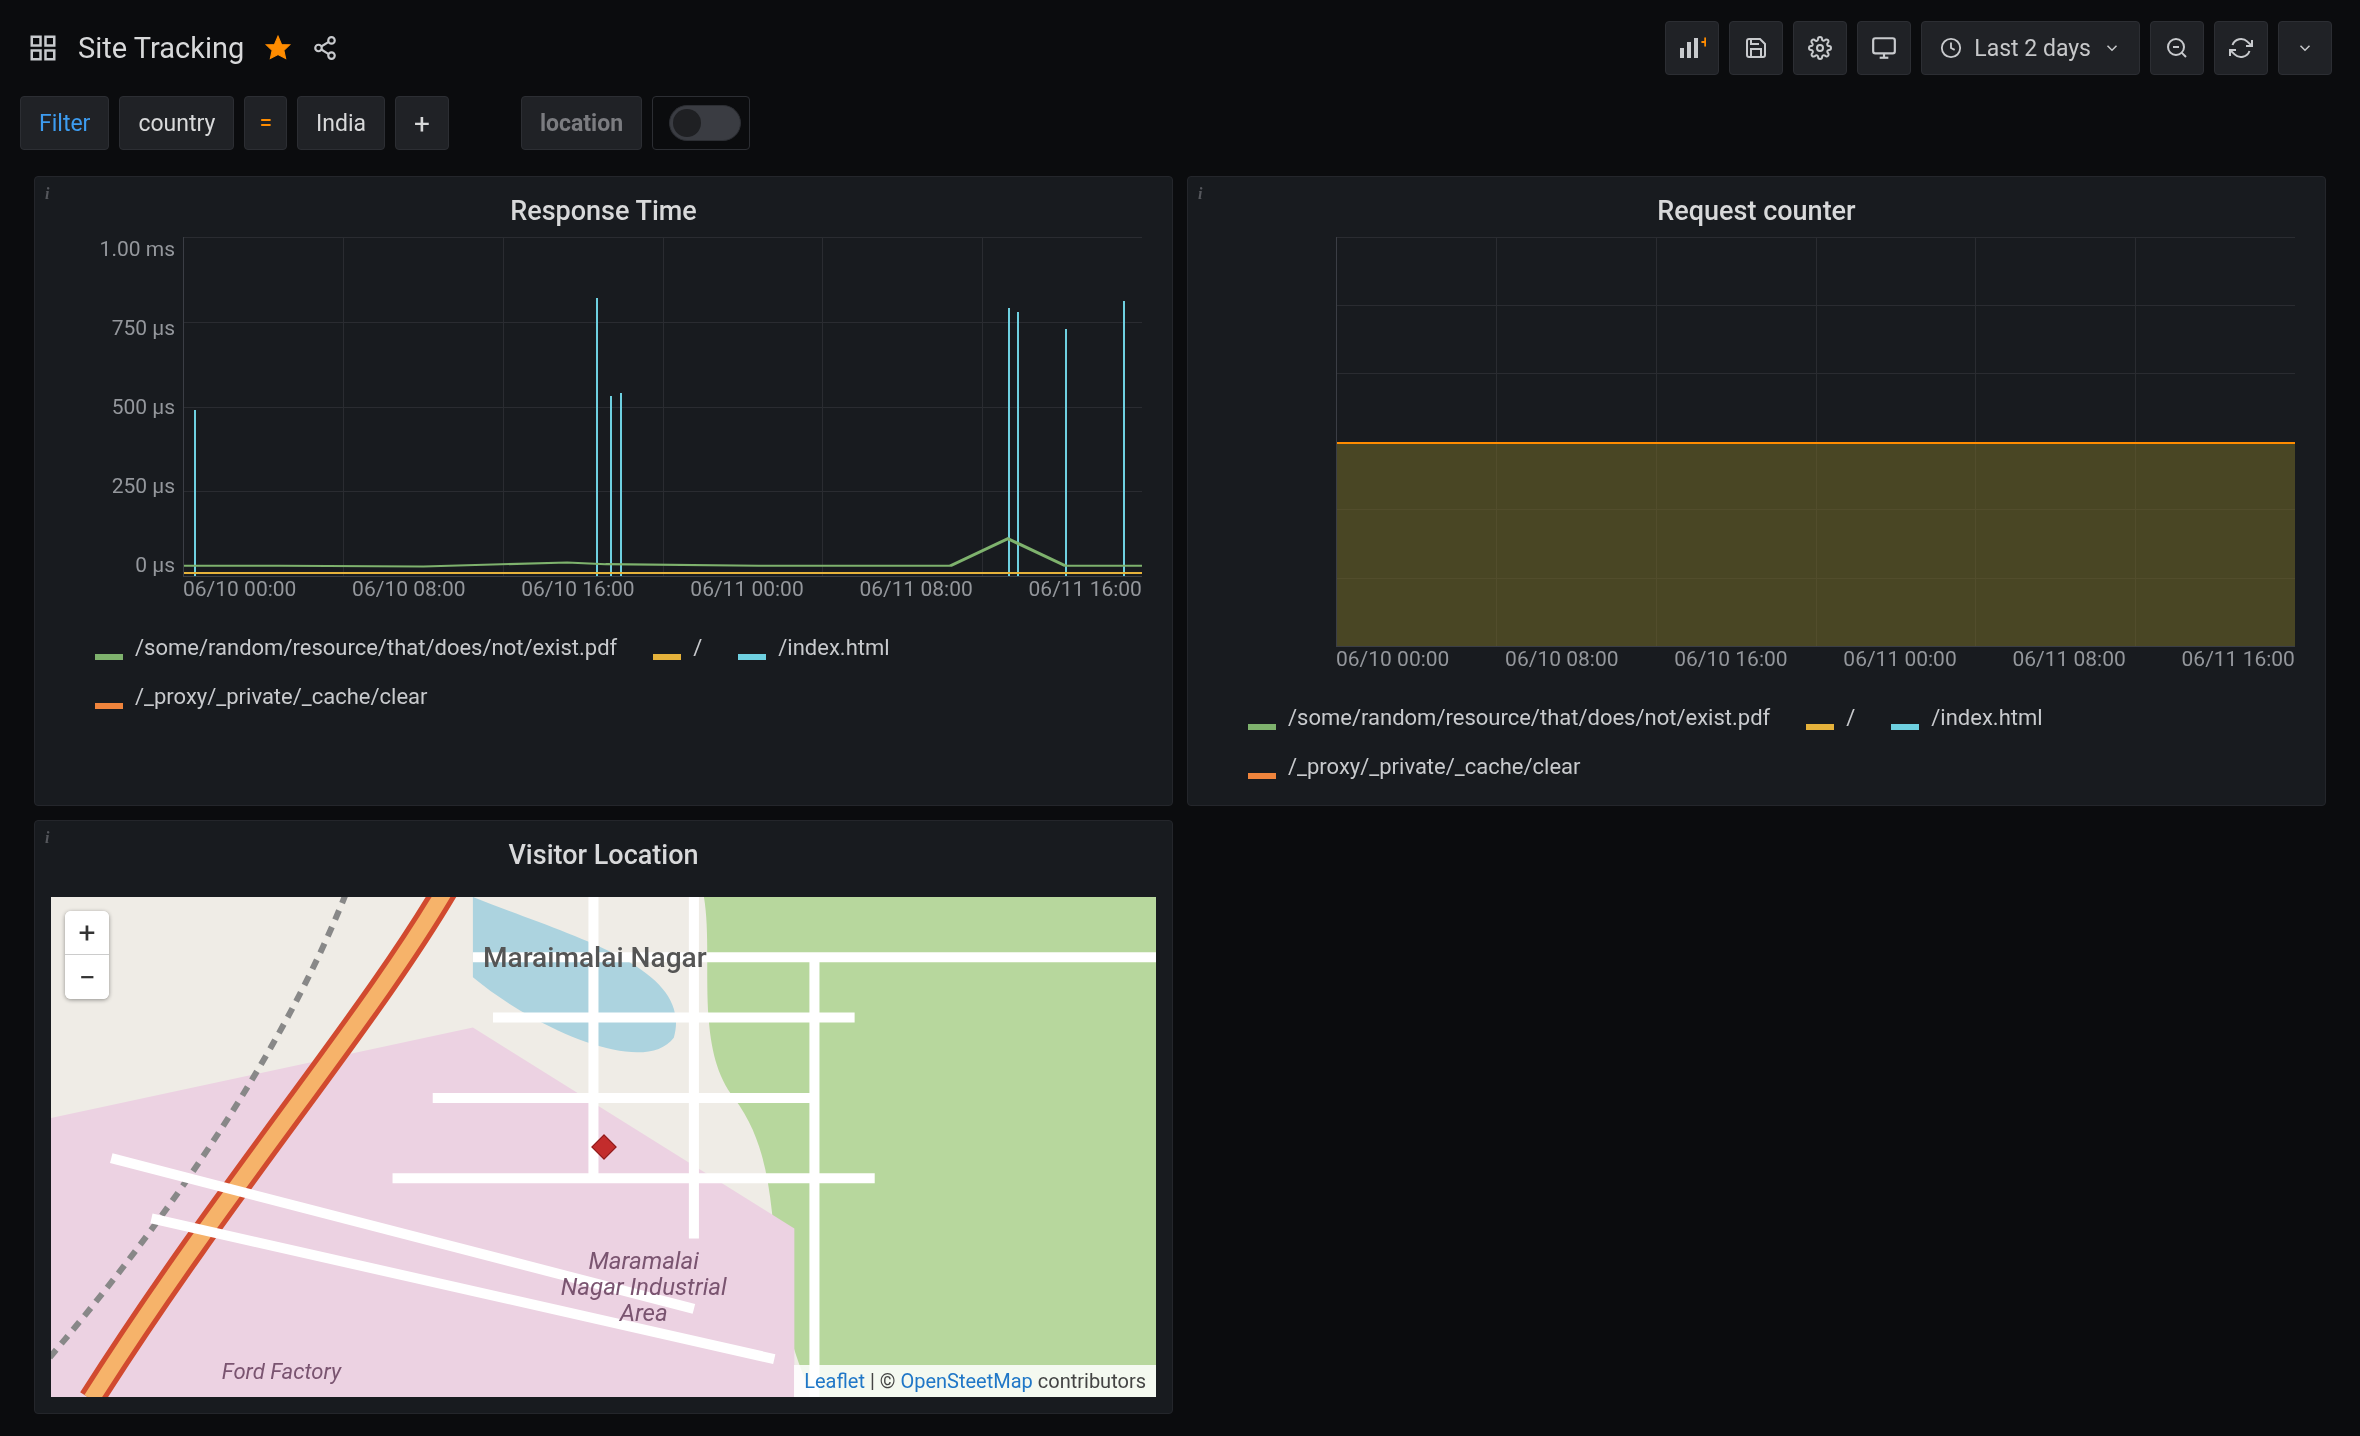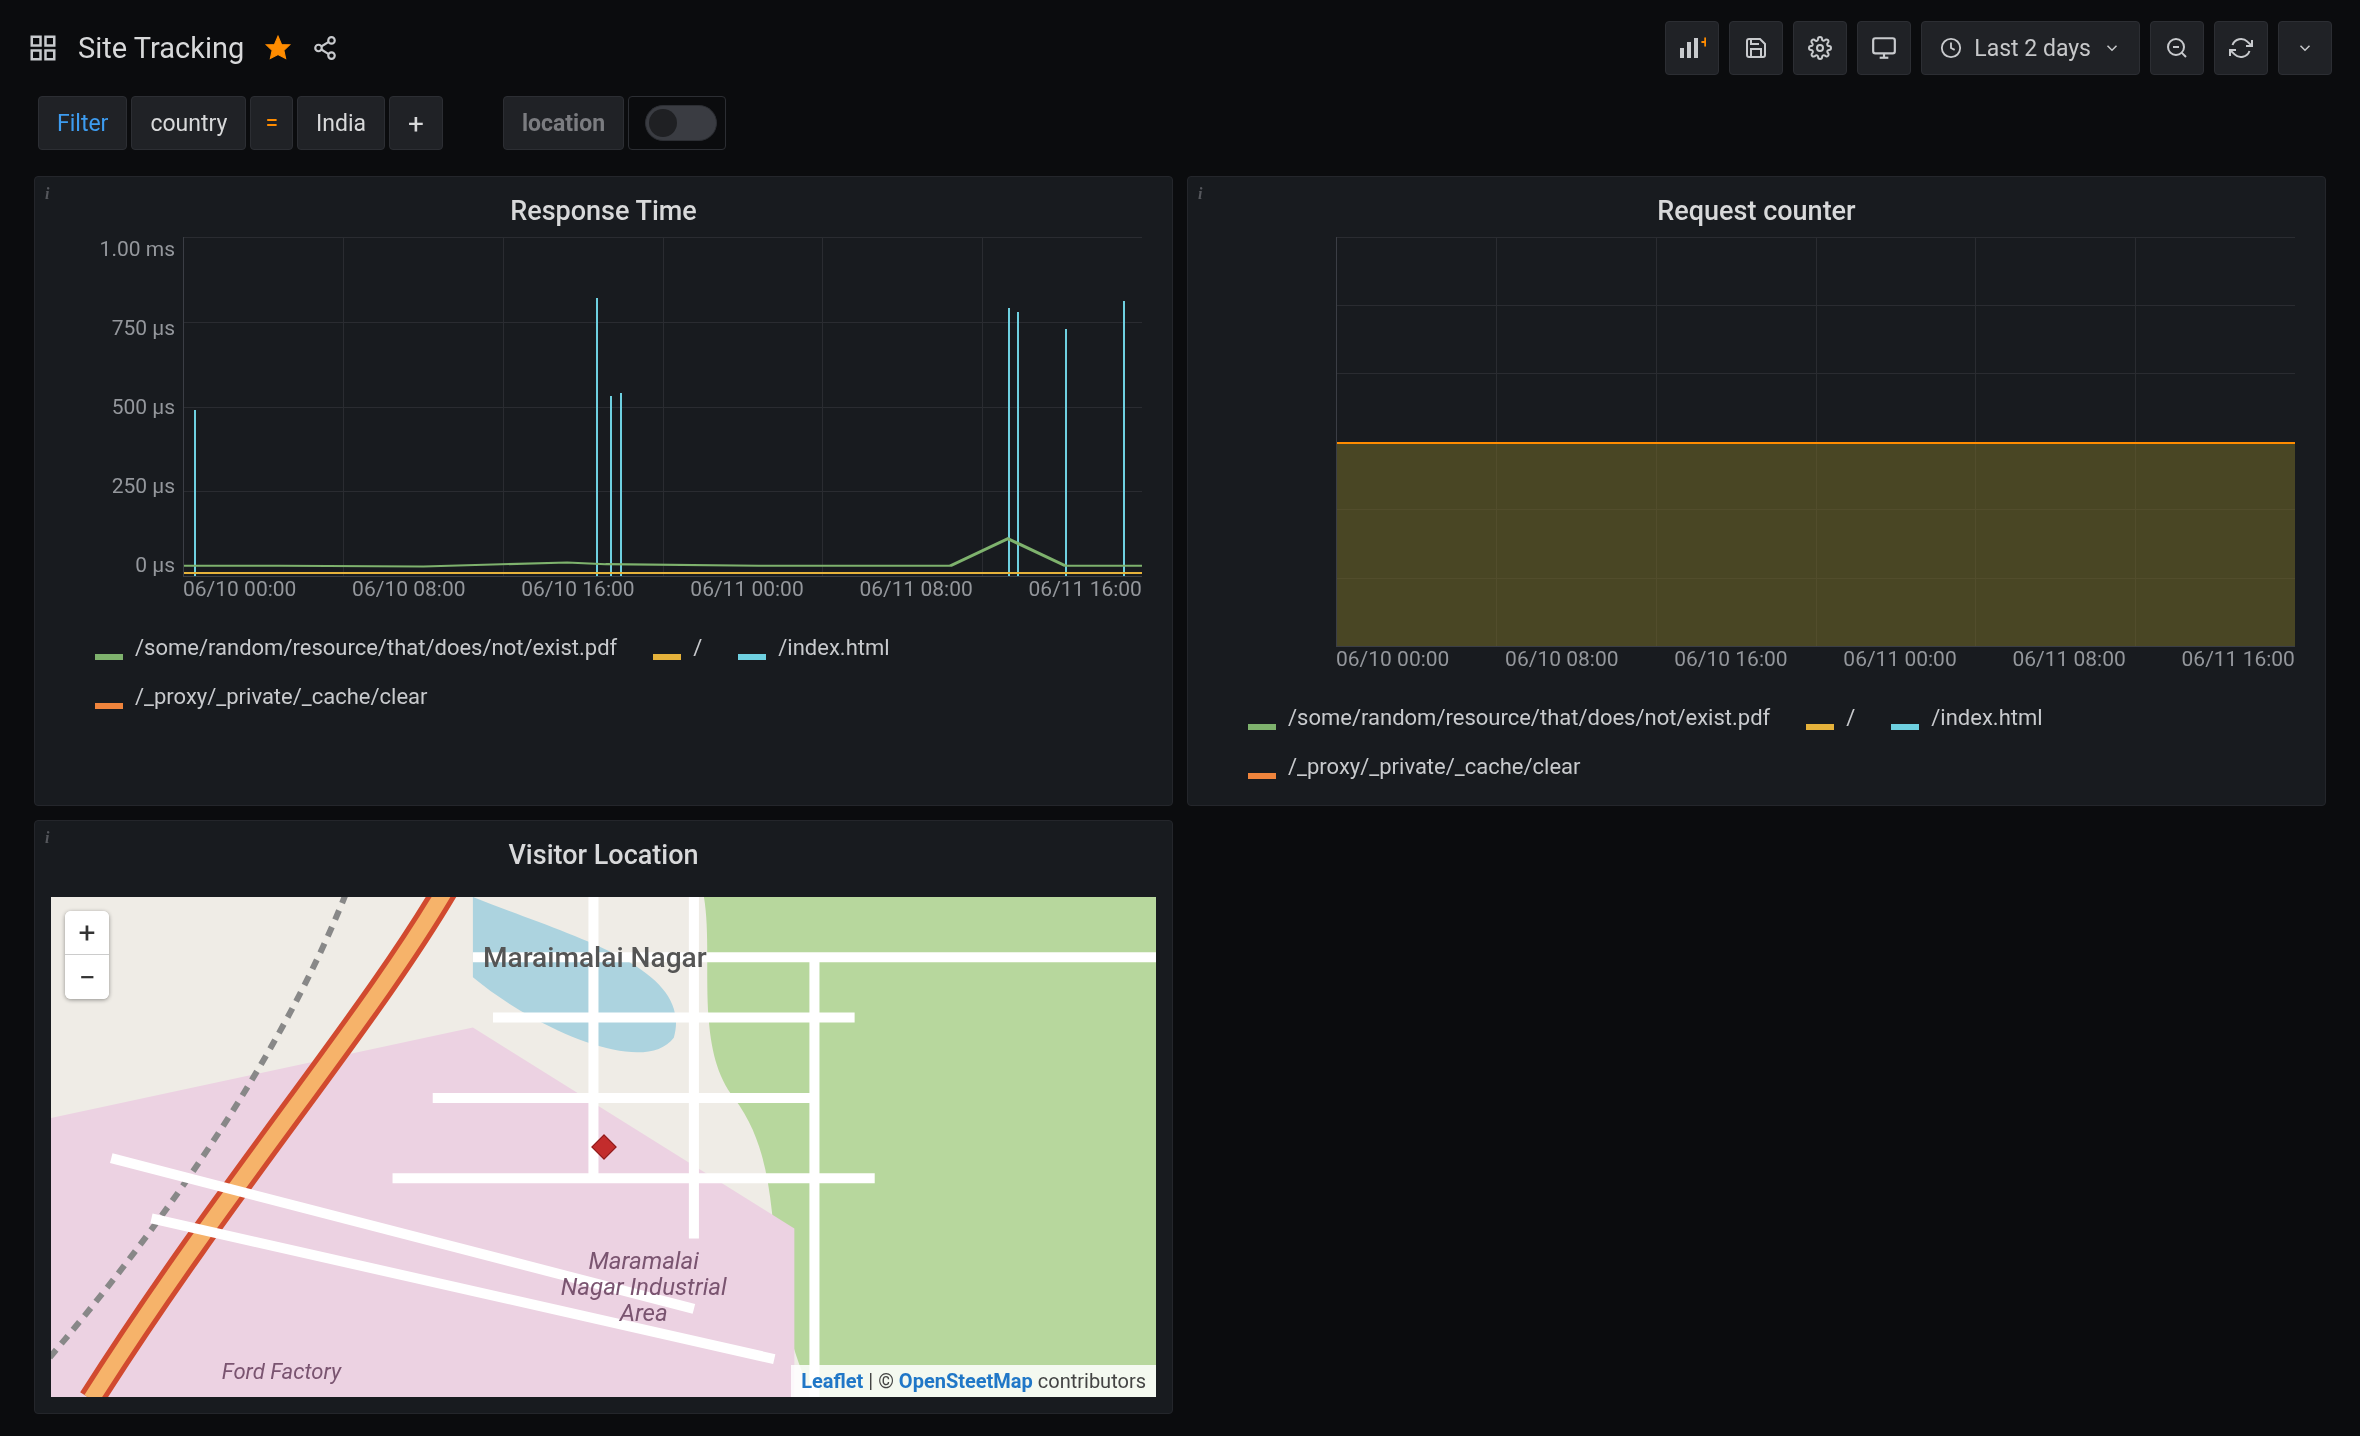--- a/index.html
+++ b/index.html
@@ -50,22 +50,22 @@
 .time-btn {
   display: inline-flex;
   align-items: center;
   gap: 12px;
   font-size: 23px;
   padding: 0 18px;
 }
 .filter-row {
   display: flex;
   align-items: center;
-  gap: 4px;
-  padding: 0 34px 26px 38px;
+  gap: 10px;
+  padding: 0 34px 26px 20px;
 }
 .filter-chip {
   background: #202226;
   border: 1px solid #2c2e33;
   border-radius: 4px;
   height: 54px;
   display: inline-flex;
   align-items: center;
   padding: 0 18px;
   font-size: 23px;
@@ -168,21 +168,21 @@
   font-size: 30px; display: flex; align-items: center; justify-content: center;
   border-bottom: 1px solid #ccc; cursor: pointer;
 }
 .zoom-btn:last-child { border-bottom: none; }
 .map-attr {
   position: absolute; right: 0; bottom: 0;
   background: rgba(255,255,255,0.85);
   color: #444; font-size: 20px;
   padding: 4px 10px;
 }
-.map-attr a { color: #2077c7; text-decoration: none; font-weight: bold; }
+.map-attr a { color: #2077c7; text-decoration: none; }
 .marker {
   position: absolute; width: 18px; height: 18px;
   background: #c32c2c; transform: translate(-50%,-50%) rotate(45deg);
   border: 1px solid #8a1b1b;
 }
 svg { display: block; }
 </style>
 </head>
 <body>
 

